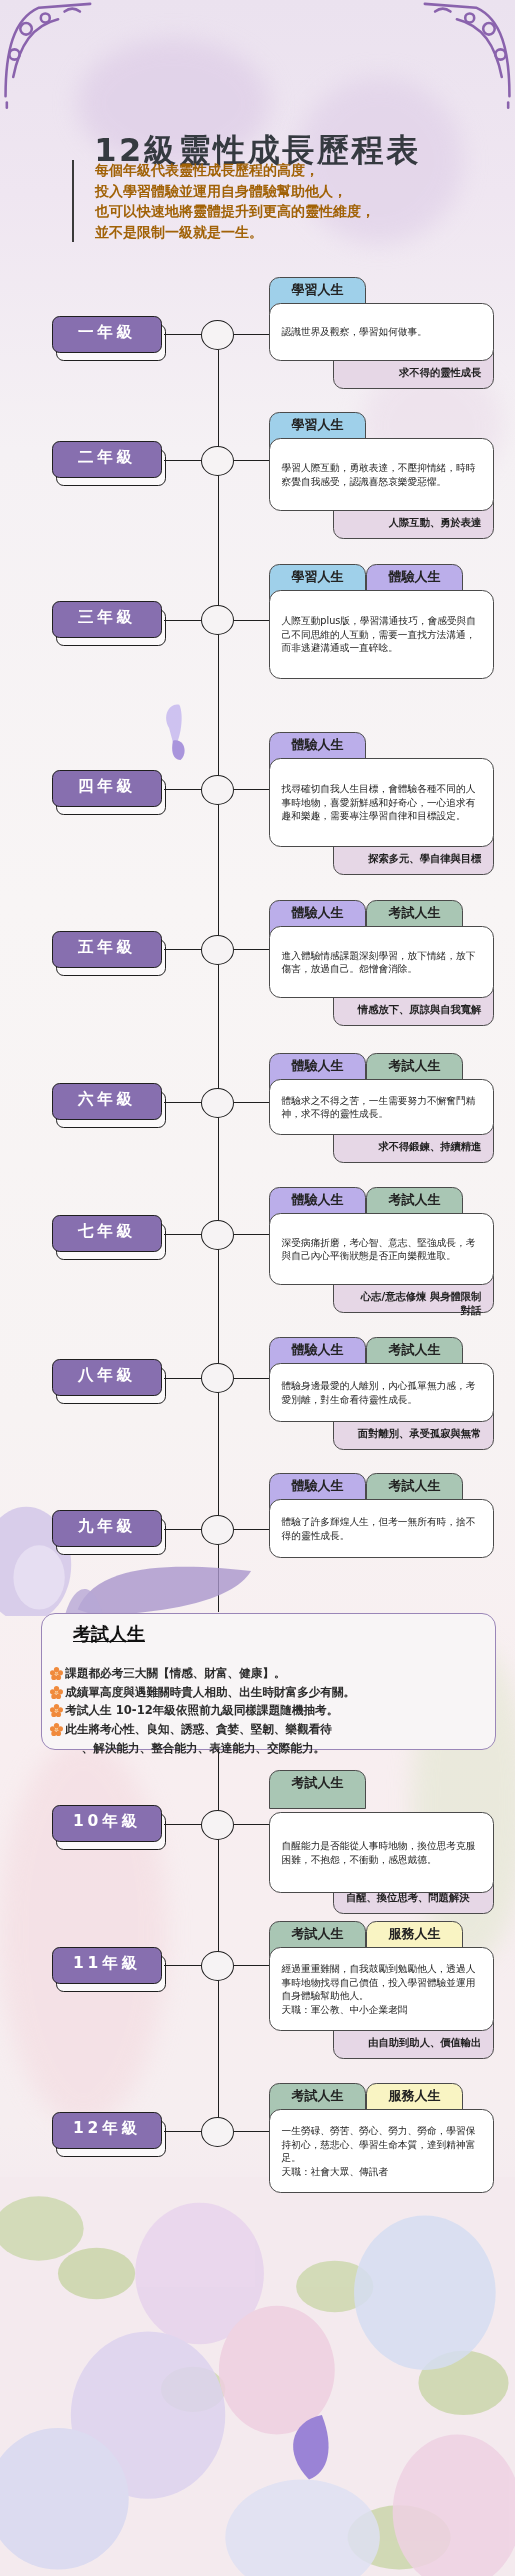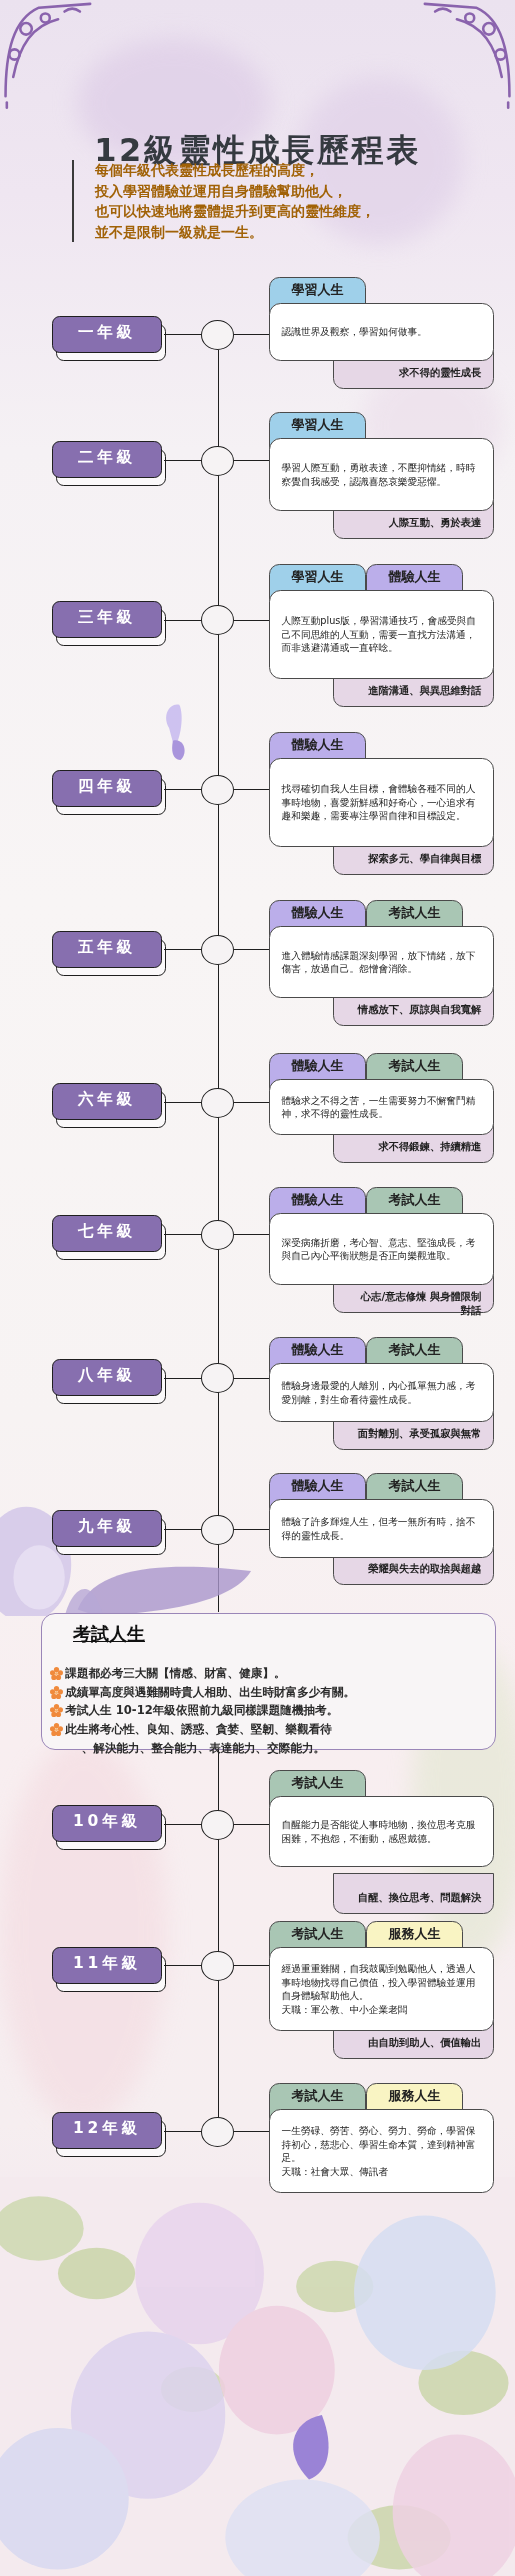--- a/index.html
+++ b/index.html
@@ -176,21 +176,20 @@
       </div>
       <div class="hline" style="left: 164px; width: 39px; top: 620px;"></div>
       <div class="node" style="top: 605px;"></div>
       <div class="hline" style="left: 234px; width: 36px; top: 620px;"></div>
       <div class="card-wrap" style="top: 564px; height: 143px;">
         <div class="tab t0 learn">學習人生</div>
         <div class="tab t1 exp">體驗人生</div>
         <div class="body-card" style="top: 26px; height: 89px;">
           <span style="white-space: pre-line;">人際互動plus版，學習溝通技巧，會感受與自己不同思維的人互動，需要一直找方法溝通，而非逃避溝通或一直碎唸。</span>
         </div>
-        <div class="summary" style="top: 102px; height: 41px; padding-top: 16.7px;">進階溝通、與異思維對話</div>
       </div>
     </div>
     <div class="grade-row">
       <div class="grade-box" style="top: 770px;">
         <div class="shadow"></div>
         <div class="face">四年級</div>
       </div>
       <div class="hline" style="left: 164px; width: 39px; top: 789px;"></div>
       <div class="node" style="top: 775px;"></div>
       <div class="hline" style="left: 234px; width: 36px; top: 789px;"></div>
@@ -277,37 +276,36 @@
       </div>
       <div class="hline" style="left: 164px; width: 39px; top: 1529px;"></div>
       <div class="node" style="top: 1515px;"></div>
       <div class="hline" style="left: 234px; width: 36px; top: 1529px;"></div>
       <div class="card-wrap" style="top: 1473px; height: 113px;">
         <div class="tab t0 exp">體驗人生</div>
         <div class="tab t1 exam">考試人生</div>
         <div class="body-card" style="top: 26px; height: 59px;">
           <span style="white-space: pre-line;">體驗了許多輝煌人生，但考一無所有時，捨不得的靈性成長。</span>
         </div>
-        <div class="summary" style="top: 71px; height: 41px; padding-top: 16.7px;">榮耀與失去的取捨與超越</div>
       </div>
     </div>
     <div class="grade-row">
       <div class="grade-box" style="top: 1805px;">
         <div class="shadow"></div>
         <div class="face">10年級</div>
       </div>
       <div class="hline" style="left: 164px; width: 39px; top: 1824px;"></div>
       <div class="node" style="top: 1810px;"></div>
       <div class="hline" style="left: 234px; width: 36px; top: 1824px;"></div>
       <div class="card-wrap" style="top: 1770px; height: 127px;">
         <div class="tab t0 exam">考試人生</div>
-        <div class="body-card" style="top: 26px; height: 71px;">
+        <div class="body-card" style="top: 42px; height: 81px;">
           <span style="white-space: pre-line;">自醒能力是否能從人事時地物，換位思考克服困難，不抱怨，不衝動，感恩戴德。</span>
         </div>
-        <div class="summary" style="top: 103px; height: 41px; padding-top: 16.7px;">自醒、換位思考、問題解決</div>
+        <div class="summary" style="top: 103px; height: 41px; padding-top: 16.7px; text-align: center;">自醒、換位思考、問題解決</div>
       </div>
     </div>
     <div class="grade-row">
       <div class="grade-box" style="top: 1947px;">
         <div class="shadow"></div>
         <div class="face">11年級</div>
       </div>
       <div class="hline" style="left: 164px; width: 39px; top: 1965px;"></div>
       <div class="node" style="top: 1951px;"></div>
       <div class="hline" style="left: 234px; width: 36px; top: 1965px;"></div>

